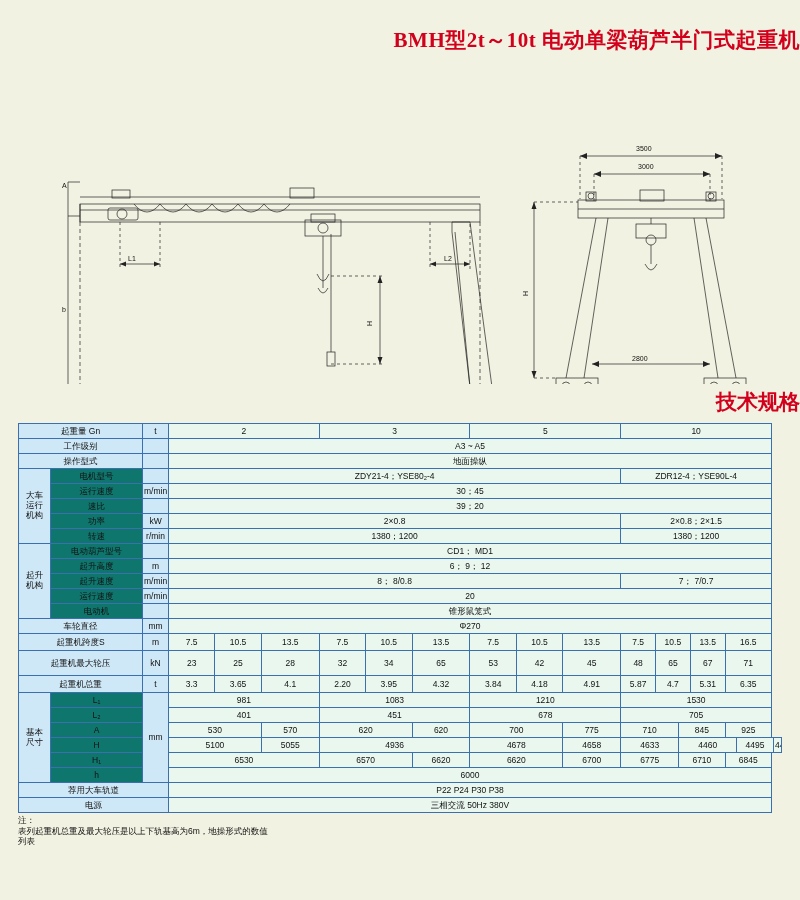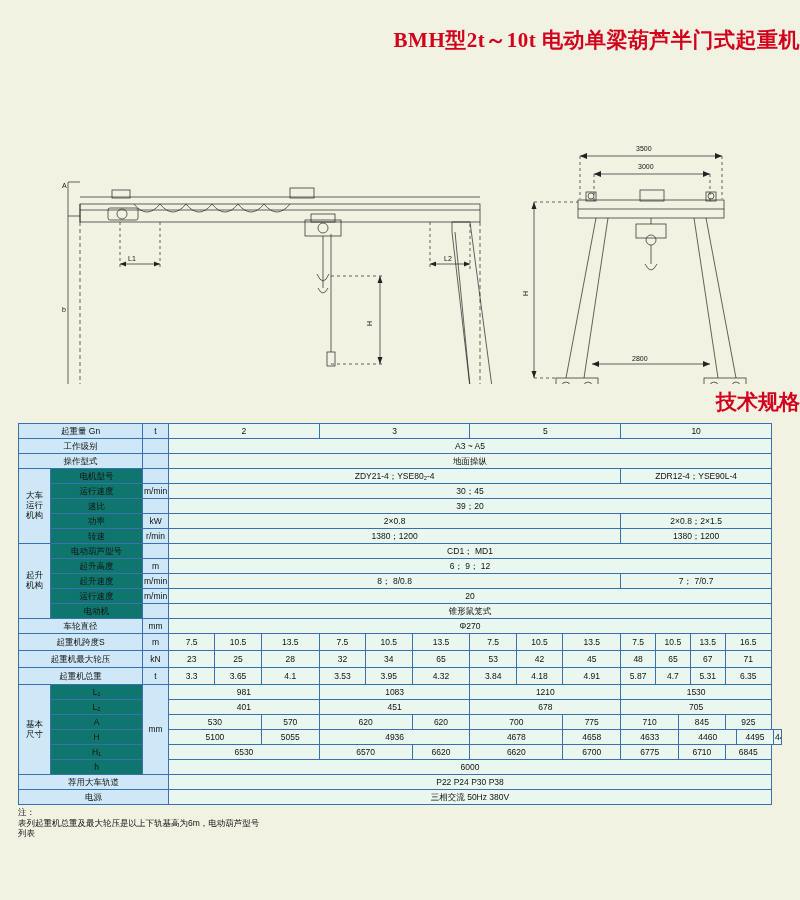--- a/index.html
+++ b/index.html
@@ -343,21 +343,21 @@
         <td class="val" colspan="5">13.5</td>
         <td class="val" colspan="4">7.5</td>
         <td class="val" colspan="4">10.5</td>
         <td class="val" colspan="5">13.5</td>
         <td class="val" colspan="3">7.5</td>
         <td class="val" colspan="3">10.5</td>
         <td class="val" colspan="3">13.5</td>
         <td class="val" colspan="4">16.5</td>
       </tr>
 
-      <tr style="height:17px">
+      <tr style="height:25px">
         <td class="lbl" colspan="2">起重机最大轮压</td>
         <td class="unit">kN</td>
         <td class="val" colspan="4">23</td>
         <td class="val" colspan="4">25</td>
         <td class="val" colspan="5">28</td>
         <td class="val" colspan="4">32</td>
         <td class="val" colspan="4">34</td>
         <td class="val" colspan="5">65</td>
         <td class="val" colspan="4">53</td>
         <td class="val" colspan="4">42</td>
@@ -367,21 +367,21 @@
         <td class="val" colspan="3">67</td>
         <td class="val" colspan="4">71</td>
       </tr>
 
       <tr style="height:17px">
         <td class="lbl" colspan="2">起重机总重</td>
         <td class="unit">t</td>
         <td class="val" colspan="4">3.3</td>
         <td class="val" colspan="4">3.65</td>
         <td class="val" colspan="5">4.1</td>
-        <td class="val" colspan="4">3.53</td>
+        <td class="val" colspan="4">2.20</td>
         <td class="val" colspan="4">3.95</td>
         <td class="val" colspan="5">4.32</td>
         <td class="val" colspan="4">3.84</td>
         <td class="val" colspan="4">4.18</td>
         <td class="val" colspan="5">4.91</td>
         <td class="val" colspan="3">5.87</td>
         <td class="val" colspan="3">4.7</td>
         <td class="val" colspan="3">5.31</td>
         <td class="val" colspan="4">6.35</td>
       </tr>
@@ -452,18 +452,18 @@
       <tr>
         <td class="lbl" colspan="3">电源</td>
         <td class="val" colspan="52">三相交流  50Hz  380V</td>
       </tr>
     </tbody>
   </table>
 
   <div class="note">
     <span>
         <span>注：</span>
-        <span>表列起重机总重及最大轮压是以上下轨基高为6m，电动葫芦型号</span>
+        <span>表列起重机总重及最大轮压是以上下轨基高为6m，地操形式的数值</span>
       </span>
     <span>列表</span>
   </div>
 
 </div>
 
 </body></html>

